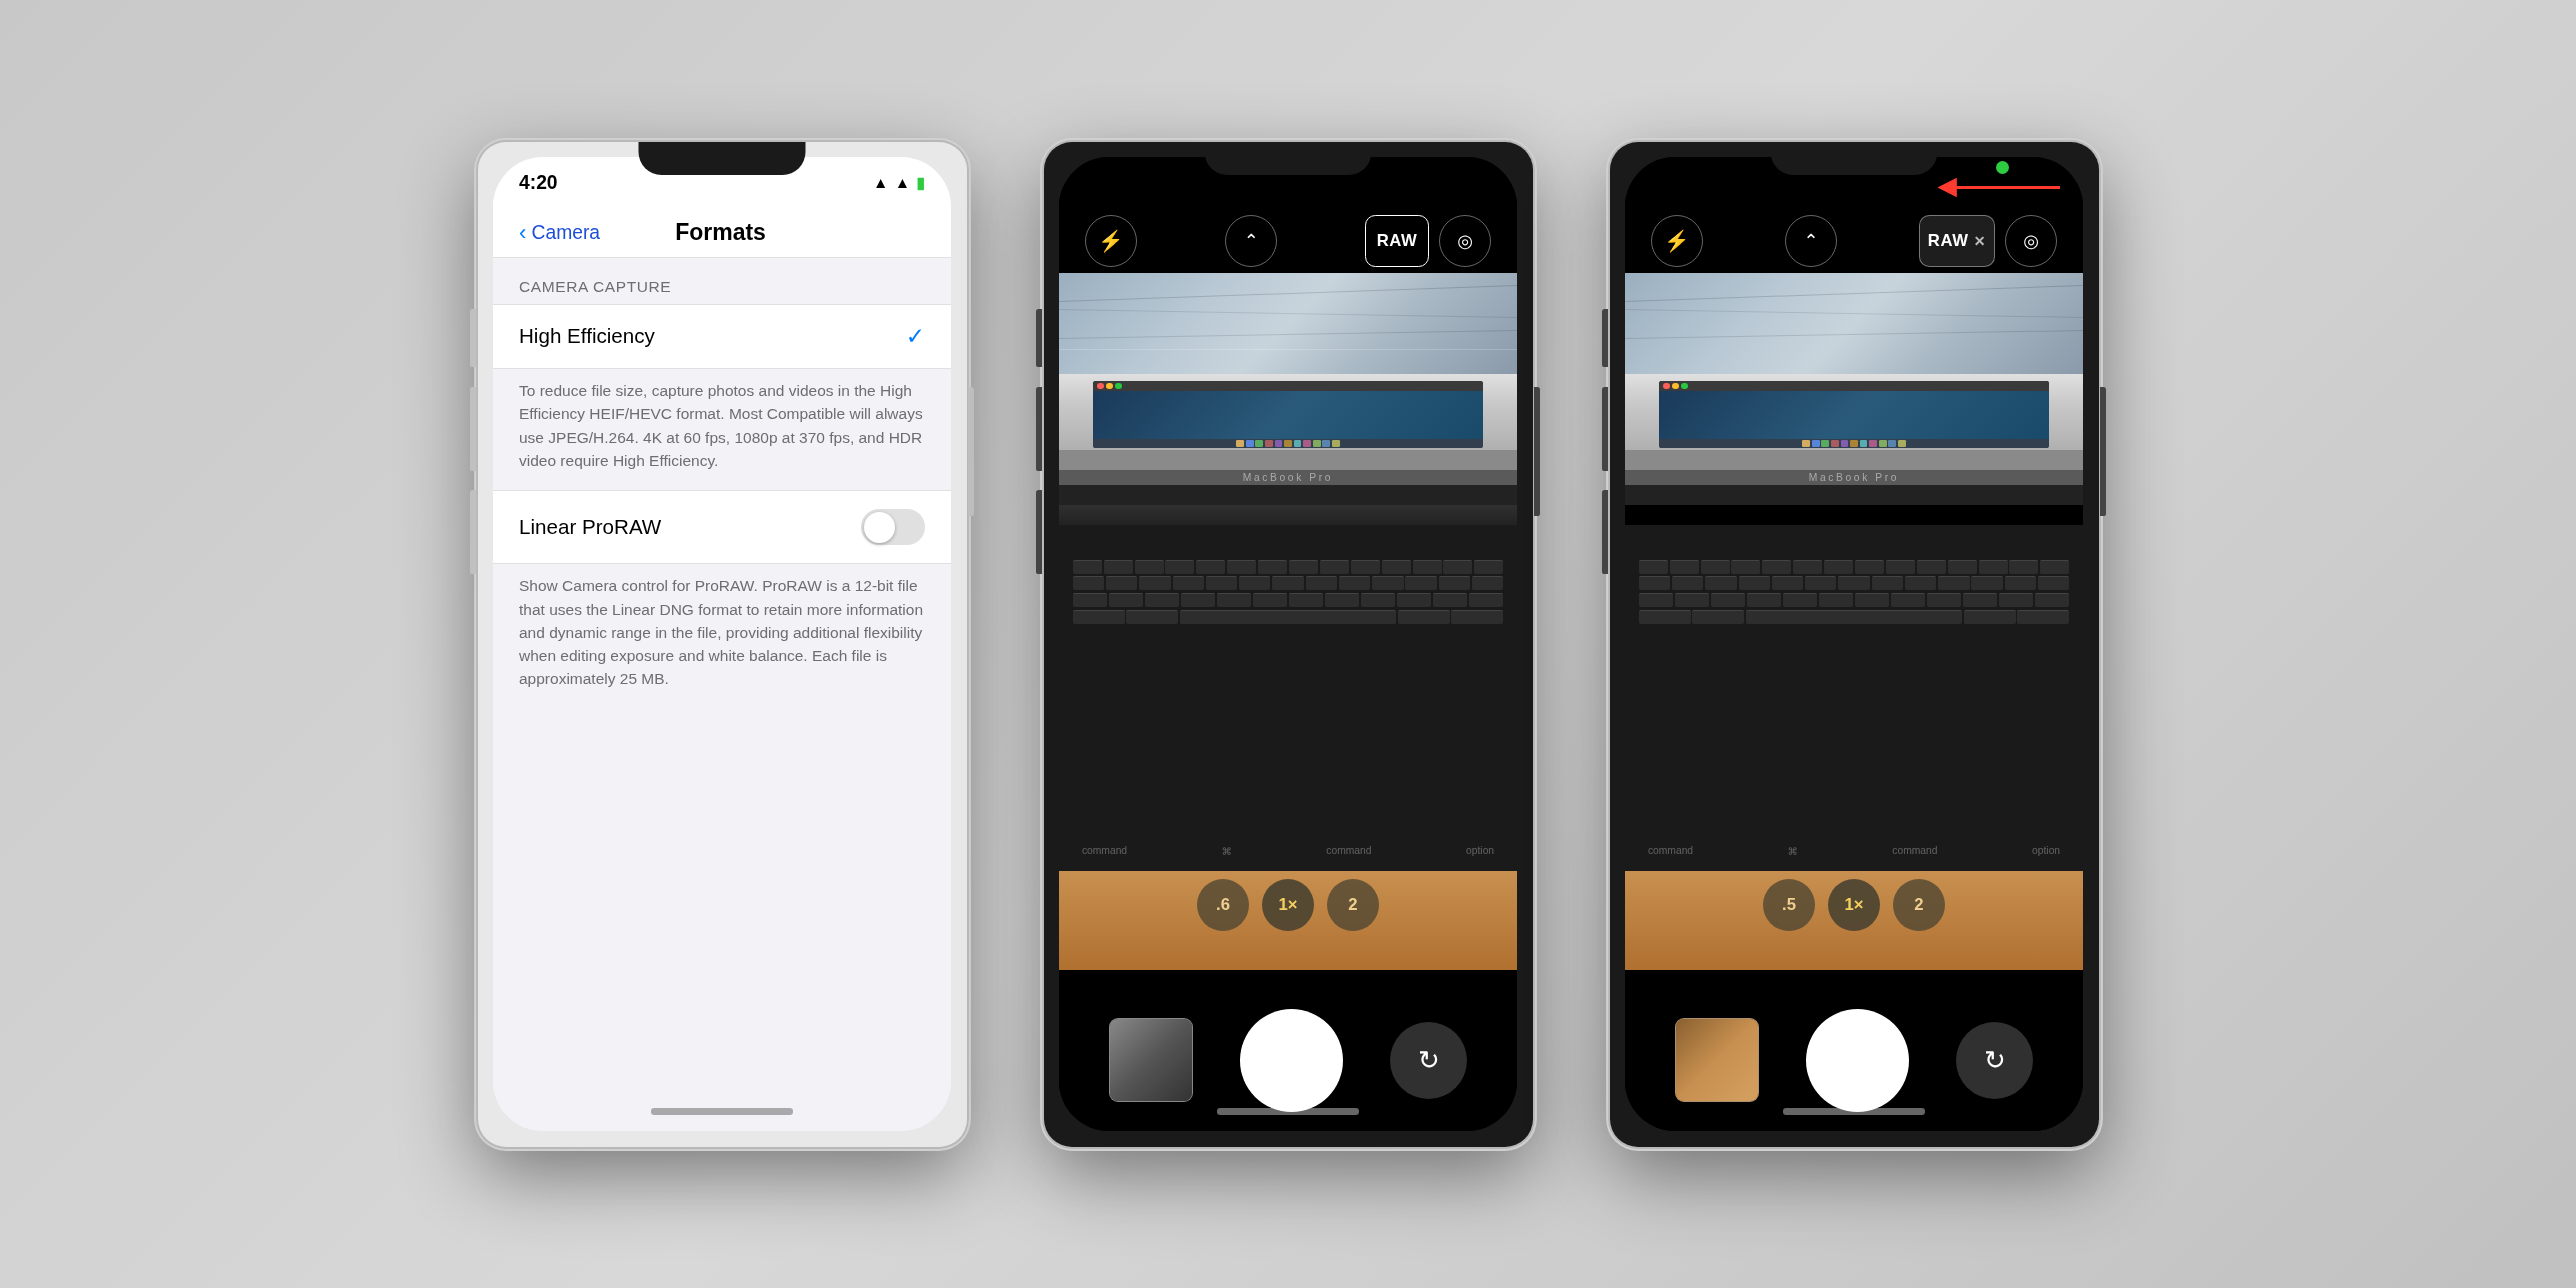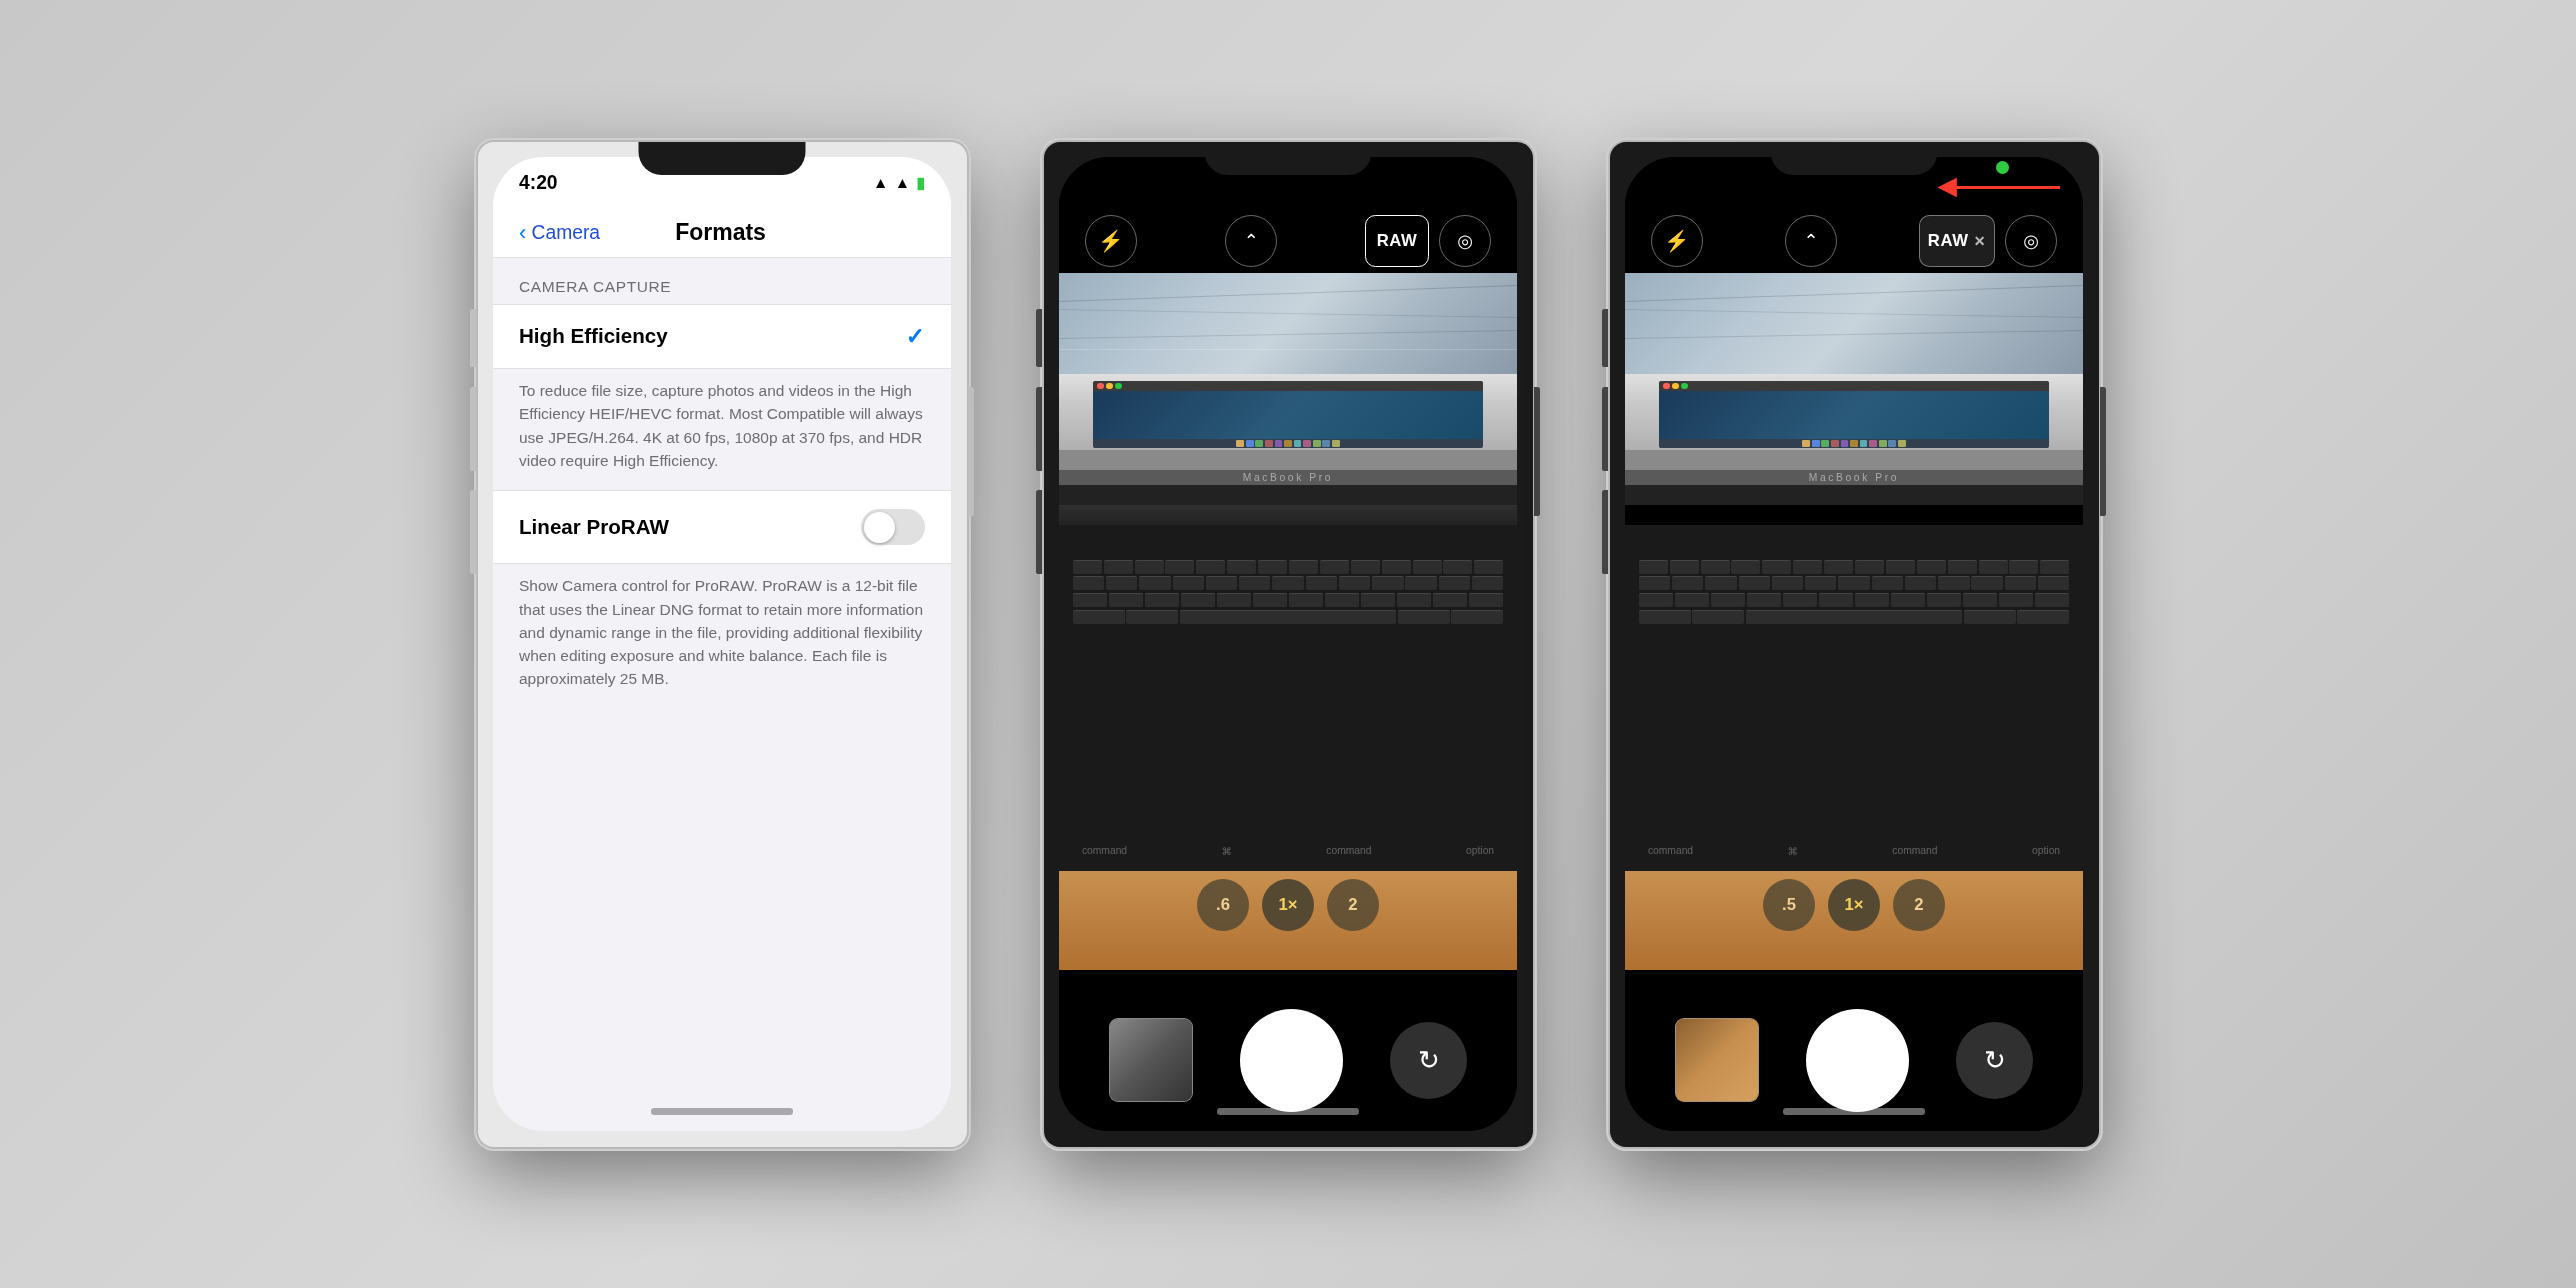--- a/index.html
+++ b/index.html
@@ -15,21 +15,21 @@
       font-family: -apple-system, 'SF Pro Display', 'Helvetica Neue', sans-serif;
       overflow: hidden;
     }
 
     
     .phone {
       position: relative;
       width: 489px;
       height: 1005px;
       background: #e8e8e8;
-      border-radius: 16px;
+      border-radius: 28px;
       box-shadow:
         0 0 0 1.9px #b8b8b8,
         0 0 0 3.9px #d0d0d0,
         0 26px 77px rgba(0,0,0,0.45);
     }
 
     .phone-dark {
       background: #1a1a1a;
     }
 
@@ -186,21 +186,20 @@
       text-transform: uppercase;
       letter-spacing: 0.6px;
       padding: 20.6px 26px 7.7px;
     }
 
     .settings-card {
       background: #fff;
       margin: 0 0;
       border-top: 0.6px solid #e0e0e0;
       border-bottom: 0.6px solid #e0e0e0;
-      font-weight: bold;
     }
 
     .settings-row {
       display: flex;
       align-items: center;
       justify-content: space-between;
       padding: 18px 26px;
       border-bottom: 0.6px solid #f0f0f0;
       background: #fff;
     }

